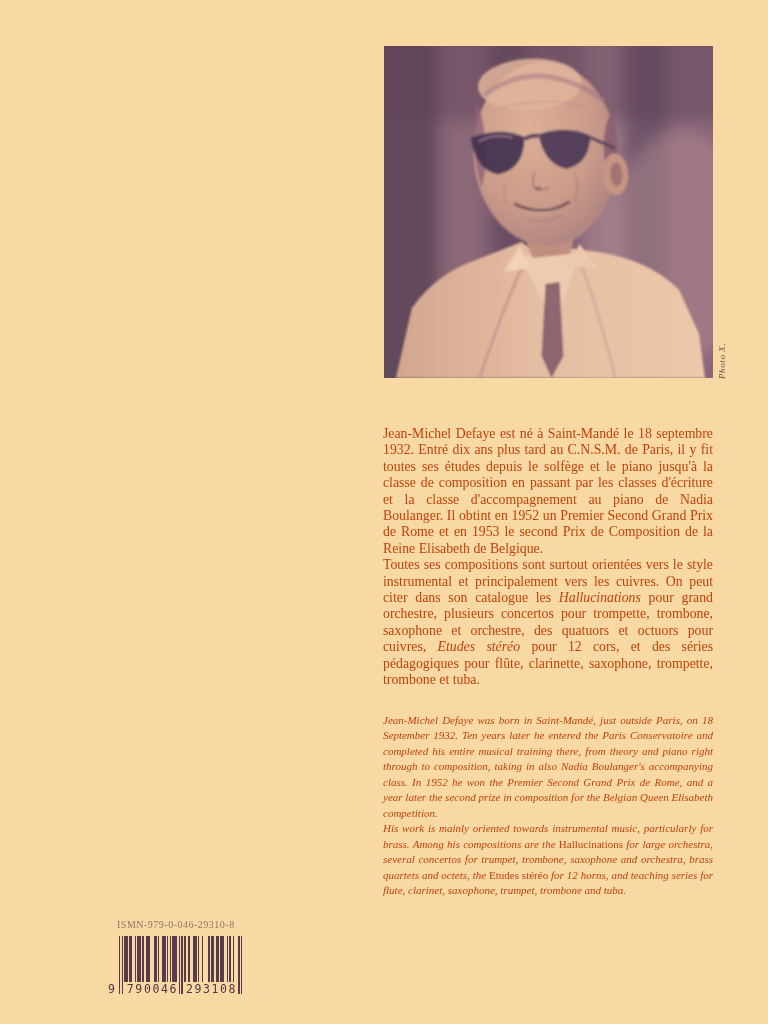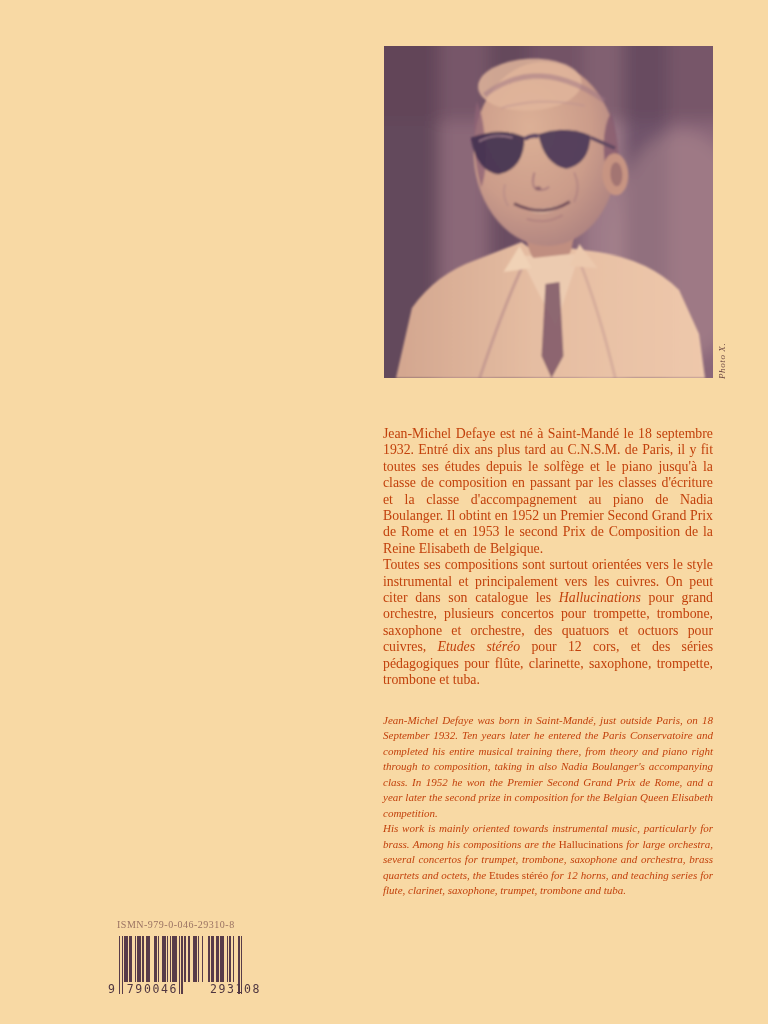--- a/index.html
+++ b/index.html
@@ -57,21 +57,21 @@
   .module { flex:0 0 1.31px; width:1.31px; height:46px; }
   .module.bar { background:#583c49; }
   .module.tall { height:58px; }
   .bc-digit, .bc-group {
     position:absolute; top:46px; height:14px;
     font-family:"DejaVu Sans Mono", monospace;
     font-size:11.5px; line-height:14px; color:#4f3640;
   }
   .bc-digit { left:0px; }
   .bc-group1 { left:15px;  width:55px; text-align:right; letter-spacing:1.6px; }
-  .bc-group2 { left:76px;  width:55px; text-align:center; letter-spacing:1.6px;padding-left:24px; }
+  .bc-group2 { left:76px;  width:55px; text-align:center; letter-spacing:1.6px; }
 </style>
 </head>
 <body>
 
 <div class="page">
 
   <figure class="photo" aria-label="Sepia duotone portrait of Jean-Michel Defaye, an older balding man wearing aviator sunglasses and a light jacket, smiling, with blurred trees behind">
     <svg viewBox="0 0 330 332" preserveAspectRatio="none">
       <defs>
         <filter id="b8" x="-20%" y="-20%" width="140%" height="140%">

